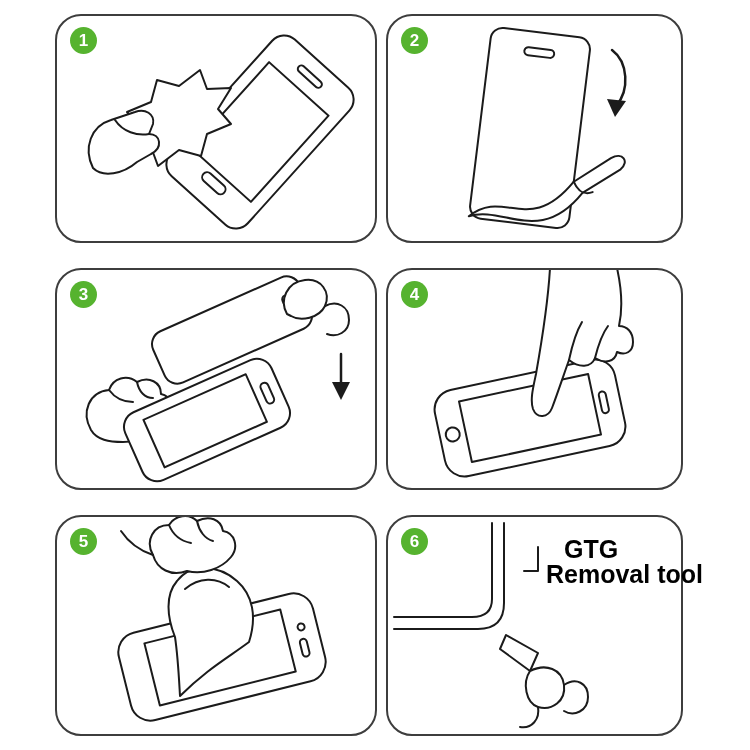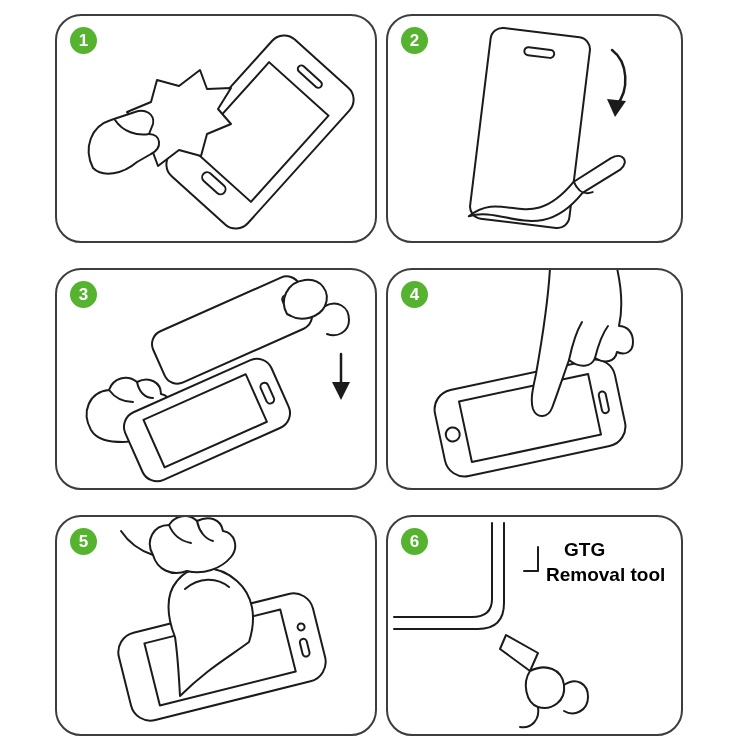--- a/index.html
+++ b/index.html
@@ -18,21 +18,21 @@
   .p5{left:55px;top:515px;width:322px;height:221px;}
   .p6{left:386px;top:515px;width:297px;height:221px;}
   .badge{
     position:absolute;left:13px;top:11px;width:27px;height:27px;border-radius:50%;
     background:#56b32f;color:#ffffff;font-weight:bold;font-size:17px;
     display:flex;align-items:center;justify-content:center;z-index:2;
   }
   .art{position:absolute;left:0;top:0;width:100%;height:100%;}
   .gtg-label{
     position:absolute;left:158px;top:20px;z-index:2;
-    color:#000;font-weight:bold;font-size:19px;line-height:25px;white-space:nowrap;
+    color:#000;font-weight:bold;font-size:25px;line-height:25px;white-space:nowrap;
   }
   .gtg-line1{display:block;padding-left:18px;}
   .gtg-line2{display:block;}
 </style>
 </head>
 <body>
 
 <div class="canvas">
 
   <section class="panel p1">

